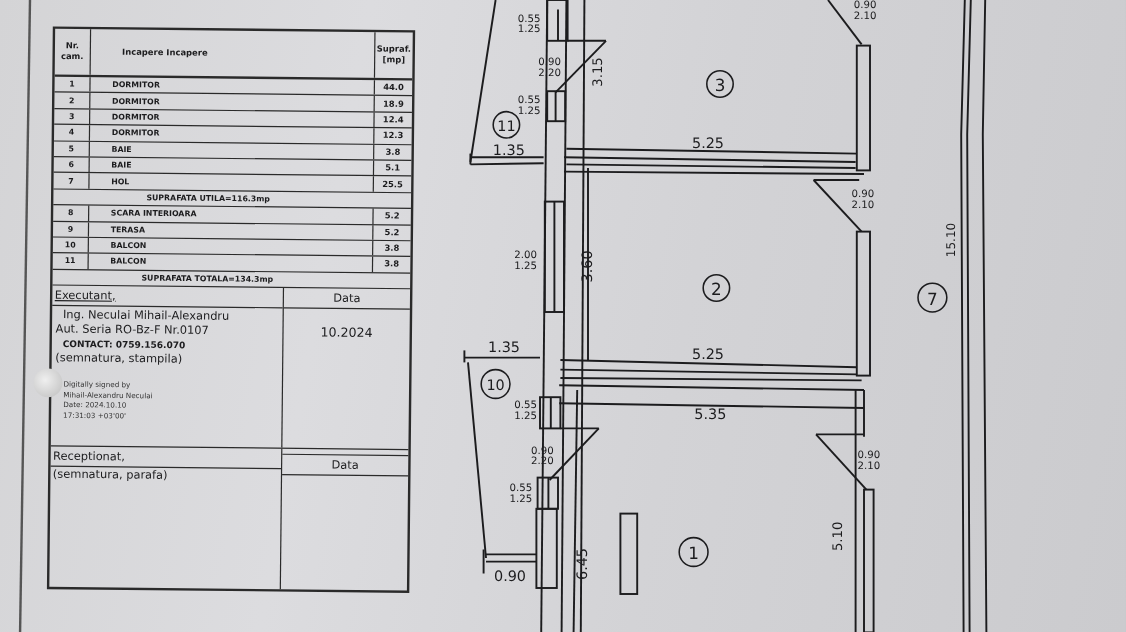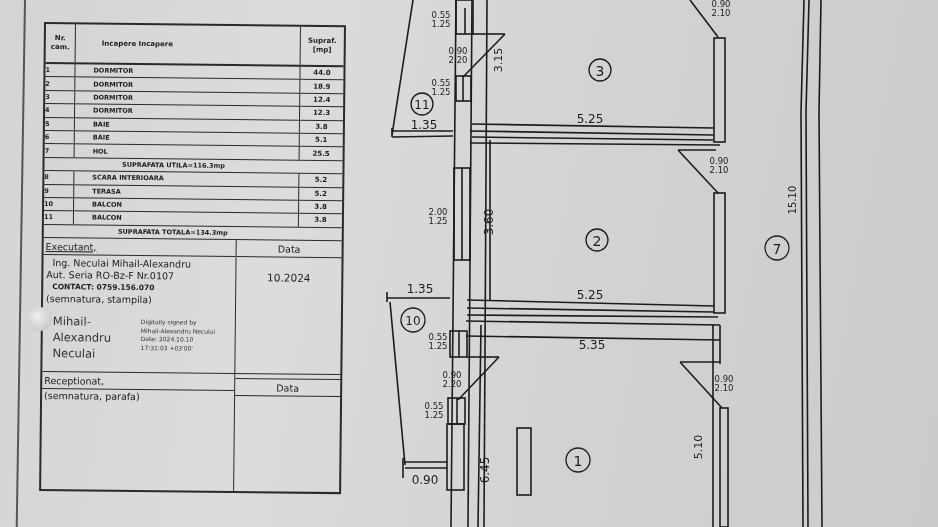--- a/index.html
+++ b/index.html
@@ -17,23 +17,23 @@
     position: absolute; left: 24px; top: 0; width: 2px; height: 527px;
     background: #555; transform: rotate(0.9deg); transform-origin: top left;
   }
   
   .legend-table {
     position: absolute; left: 44px; top: 22px; width: 298px;
     transform: rotate(0.6deg); transform-origin: top left;
     border: 2px solid #2a2a2a; background: transparent;
   }
   .lt-head { display: flex; height: 38px; border-bottom: 2px solid #2a2a2a; }
-  .lt-c1 { width: 29px; border-right: 1.5px solid #2a2a2a; display:flex; align-items:center; text-align:center; }
+  .lt-c1 { width: 29px; border-right: 1.5px solid #2a2a2a; display:flex; align-items:center; justify-content:center; text-align:center; }
   .lt-c2 { flex: 1; border-right: 1.5px solid #2a2a2a; display:flex; align-items:center; padding-left: 26px; }
-  .lt-c3 { width: 43px; display:flex; align-items:center; justify-content:center; text-align:center; }
+  .lt-c3 { width: 31px; display:flex; align-items:center; justify-content:center; text-align:center; }
   .lt-head .cell-text { font-size: 7px; font-weight: bold; line-height: 9px; }
   .lt-row { display: flex; height: 12.4px; border-bottom: 1.2px solid #2a2a2a; font-size: 6.5px; font-weight: bold; }
   .lt-row .lt-c2 { padding-left: 18px; }
   .lt-row .lt-c3 { font-size: 7px; }
   .lt-sum { height: 12.4px; border-bottom: 1.5px solid #2a2a2a; font-size: 6.5px; font-weight: bold; display:flex; align-items:center; justify-content:center; padding-right: 40px; }
   .sig-block { display: flex; border-bottom: 1.5px solid #2a2a2a; }
   .sig-left { width: 192px; border-right: 1.5px solid #2a2a2a; }
   .sig-right { flex: 1; }
   .sig-hdr { height: 16px; border-bottom: 1.5px solid #2a2a2a; font-size: 9.5px; display:flex; align-items:center; padding-left: 2px; }
   .sig-right .sig-hdr { justify-content: center; padding-left: 0; }
@@ -137,25 +137,20 @@
 
   <div class="sig-block">
     <div class="sig-left">
       <div class="sig-hdr" style="text-decoration: underline;">Executant,</div>
       <div class="exec-body">
         <div style="padding-left:6px;">Ing. Neculai Mihail-Alexandru</div>
         <div>Aut. Seria RO-Bz-F Nr.0107</div>
         <div class="small" style="padding-left:6px;">CONTACT: 0759.156.070</div>
         <div>(semnatura, stampila)</div>
         <div class="digsig">
-          <div class="digsig-name">
-            <div>Mihail-</div>
-            <div>Alexandru</div>
-            <div>Neculai</div>
-          </div>
           <div class="digsig-detail">
             <div>Digitally signed by</div>
             <div>Mihail-Alexandru Neculai</div>
             <div>Date: 2024.10.10</div>
             <div>17:31:03 +03'00'</div>
           </div>
         </div>
       </div>
     </div>
     <div class="sig-right">

